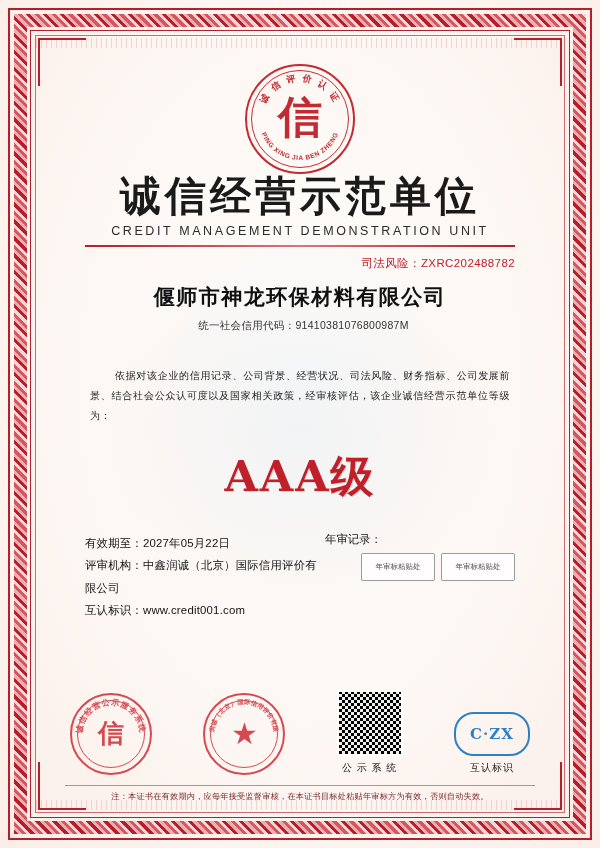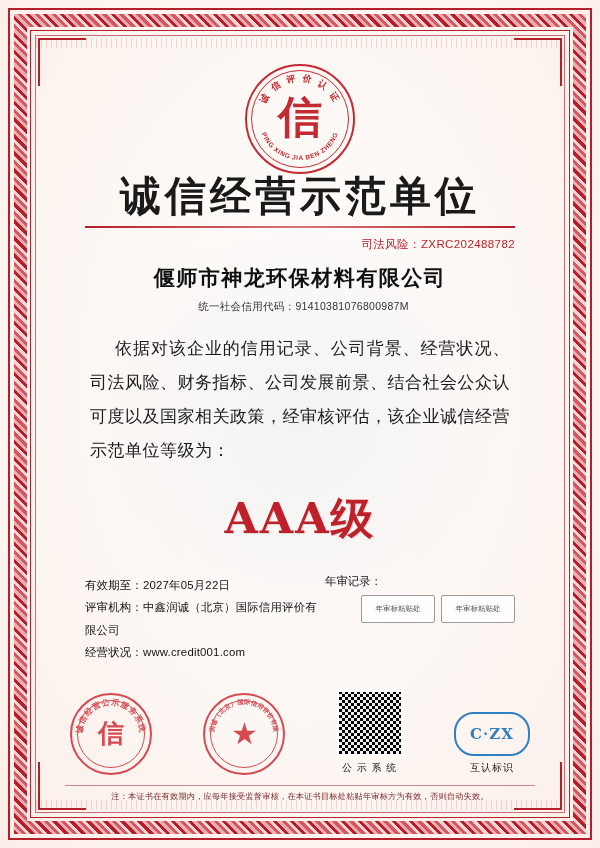--- a/index.html
+++ b/index.html
@@ -141,23 +141,23 @@
     text-align:left;
   }
   .usci{
     margin-top:8px;
     font-size:10.5px;color:#333;
     text-align:center;letter-spacing:.3px;padding-left:7px;
   }
 
   
   .body-text{
-    margin-top:18px;
+    margin-top:33px;
     width:420px;
-    font-size:17px;
+    font-size:10px;
     line-height:2.0;
     color:#1b1b1b;
     text-align:justify;
     text-indent:25px;
     letter-spacing:.5px;
   }
 
   
   .grade{
     margin-top:22px;
@@ -280,36 +280,37 @@
           <textPath href="#arcTop" startOffset="50%" text-anchor="middle">诚 信 评 价 认 证</textPath>
         </text>
         <text font-size="6.5" font-weight="bold" fill="#c32a32" letter-spacing="0.6">
           <textPath href="#arcBot" startOffset="50%" text-anchor="middle">PING XING JIA BEN ZHENG</textPath>
         </text>
       </svg>
       <div class="char">信</div>
     </div>
 
     <div class="title-cn">诚信经营示范单位</div>
+    <div class="title-en">CREDIT MANAGEMENT DEMONSTRATION UNIT</div>
     <div class="title-rule"></div>
 
     <div class="code-line">司法风险：ZXRC202488782</div>
 
     <div class="company">偃师市神龙环保材料有限公司</div>
     <div class="usci">统一社会信用代码：91410381076800987M</div>
 
     <div class="body-text">依据对该企业的信用记录、公司背景、经营状况、司法风险、财务指标、公司发展前景、结合社会公众认可度以及国家相关政策，经审核评估，该企业诚信经营示范单位等级为：</div>
 
     <div class="grade">AAA级</div>
 
     <div class="info-wrap">
       <div class="info-left">
         <div class="lbl">有效期至：2027年05月22日</div>
         <div class="lbl">评审机构：中鑫润诚（北京）国际信用评价有限公司</div>
-        <div class="lbl">经营状况：www.credit001.com</div>
+        <div class="lbl">互认标识：www.credit001.com</div>
       </div>
       <div class="info-right">
         <div class="rt-title">年审记录：</div>
         <div class="stamp-boxes">
           <div class="stamp-box">年审标粘贴处</div>
           <div class="stamp-box">年审标粘贴处</div>
         </div>
       </div>
     </div>
 

